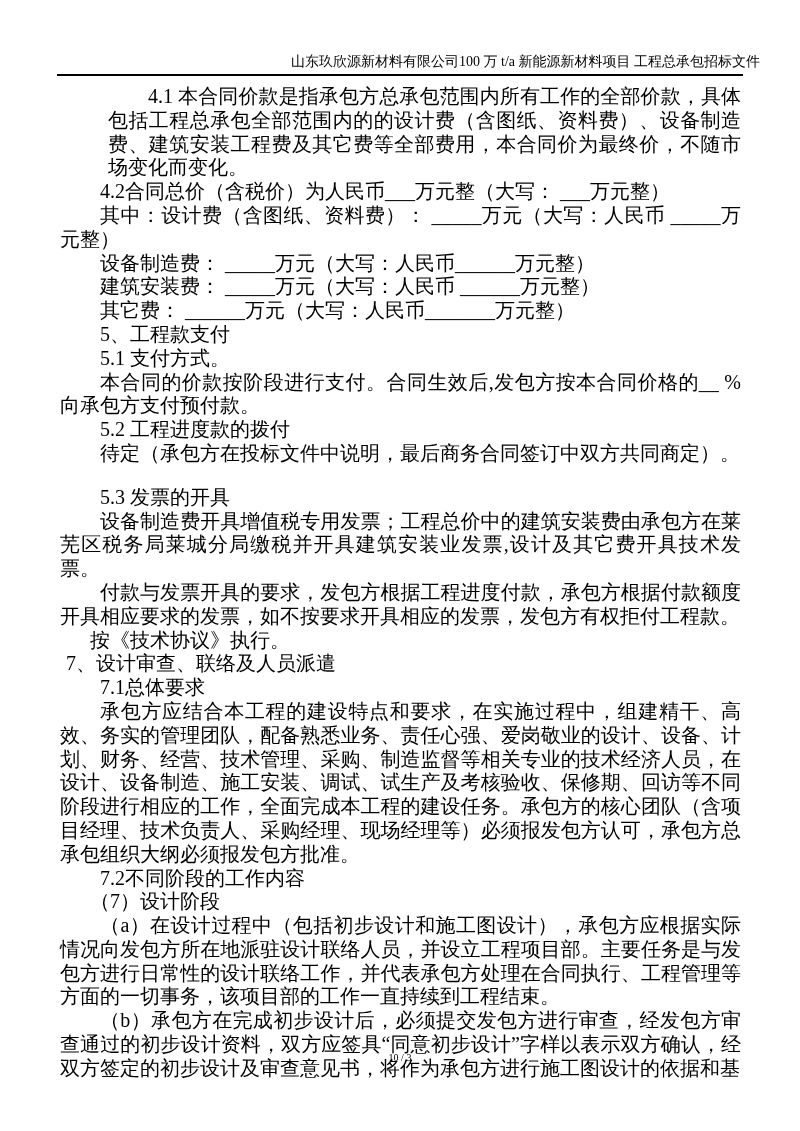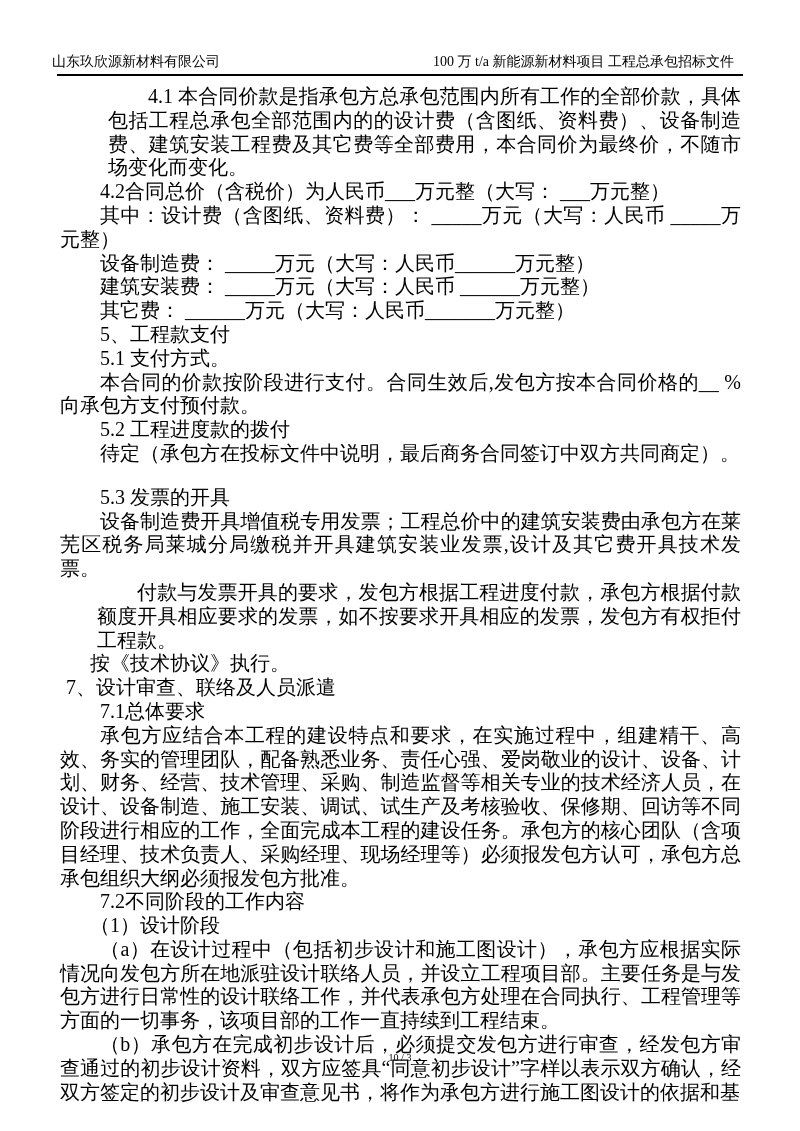--- a/index.html
+++ b/index.html
@@ -11,25 +11,25 @@
     position: relative;
     width: 800px;
     height: 1131px;
     background: #ffffff;
     color: #000000;
     font-family: "Liberation Serif", "DejaVu Serif", serif;
     overflow: hidden;
   }
   .header {
     position: absolute;
-    left: 52px;
+    left: 78px;
     top: 53px;
     width: 682px;
     display: flex;
-    justify-content: space-between;
+    justify-content: flex-end;
     align-items: flex-end;
     font-size: 14px;
     line-height: 18px;
     white-space: nowrap;
   }
   .header-rule {
     position: absolute;
     left: 57px;
     top: 74px;
     width: 686px;
@@ -81,27 +81,27 @@
       <p class="para" style="text-indent: 2em;">设备制造费： _____万元（大写：人民币______万元整）</p>
       <p class="para" style="text-indent: 2em;">建筑安装费： _____万元（大写：人民币 ______万元整）</p>
       <p class="para" style="text-indent: 2em;">其它费： ______万元（大写：人民币_______万元整）</p>
       <p class="para" style="text-indent: 2em;">5、工程款支付</p>
       <p class="para" style="text-indent: 2em;">5.1 支付方式。</p>
       <p class="para" style="text-indent: 2em;">本合同的价款按阶段进行支付。合同生效后,发包方按本合同价格的__ %向承包方支付预付款。</p>
       <p class="para" style="text-indent: 2em;">5.2 工程进度款的拨付</p>
       <p class="para" style="text-indent: 2em;">待定（承包方在投标文件中说明，最后商务合同签订中双方共同商定）。</p>
       <p class="para" style="text-indent: 2em; margin-top: 20px;">5.3 发票的开具</p>
       <p class="para" style="text-indent: 2em;">设备制造费开具增值税专用发票；工程总价中的建筑安装费由承包方在莱芜区税务局莱城分局缴税并开具建筑安装业发票,设计及其它费开具技术发票。</p>
-      <p class="para" style="text-indent: 2em; margin-left: 37px;">付款与发票开具的要求，发包方根据工程进度付款，承包方根据付款额度开具相应要求的发票，如不按要求开具相应的发票，发包方有权拒付工程款。</p>
+      <p class="para" style="text-indent: 2em;">付款与发票开具的要求，发包方根据工程进度付款，承包方根据付款额度开具相应要求的发票，如不按要求开具相应的发票，发包方有权拒付工程款。</p>
       <p class="para" style="text-indent: 1.5em;">按《技术协议》执行。</p>
       <p class="para" style="text-indent: 0.3em;">7、设计审查、联络及人员派遣</p>
       <p class="para" style="text-indent: 2em;">7.1总体要求</p>
       <p class="para" style="text-indent: 2em;">承包方应结合本工程的建设特点和要求，在实施过程中，组建精干、高效、务实的管理团队，配备熟悉业务、责任心强、爱岗敬业的设计、设备、计划、财务、经营、技术管理、采购、制造监督等相关专业的技术经济人员，在设计、设备制造、施工安装、调试、试生产及考核验收、保修期、回访等不同阶段进行相应的工作，全面完成本工程的建设任务。承包方的核心团队（含项目经理、技术负责人、采购经理、现场经理等）必须报发包方认可，承包方总承包组织大纲必须报发包方批准。</p>
       <p class="para" style="text-indent: 2em;">7.2不同阶段的工作内容</p>
-      <p class="para" style="text-indent: 1.5em;">（1）设计阶段</p>
+      <p class="para" style="text-indent: 1.5em;">（7）设计阶段</p>
       <p class="para" style="text-indent: 2em;">（a）在设计过程中（包括初步设计和施工图设计），承包方应根据实际情况向发包方所在地派驻设计联络人员，并设立工程项目部。主要任务是与发包方进行日常性的设计联络工作，并代表承包方处理在合同执行、工程管理等方面的一切事务，该项目部的工作一直持续到工程结束。</p>
       <p class="para" style="text-indent: 2em;">（b）承包方在完成初步设计后，必须提交发包方进行审查，经发包方审查通过的初步设计资料，双方应签具“同意初步设计”字样以表示双方确认，经双方签定的初步设计及审查意见书，将作为承包方进行施工图设计的依据和基</p>
     </div>
 
   <div class="footer">
     <span>10 / 3</span>
   </div>
 
 </div>
 

